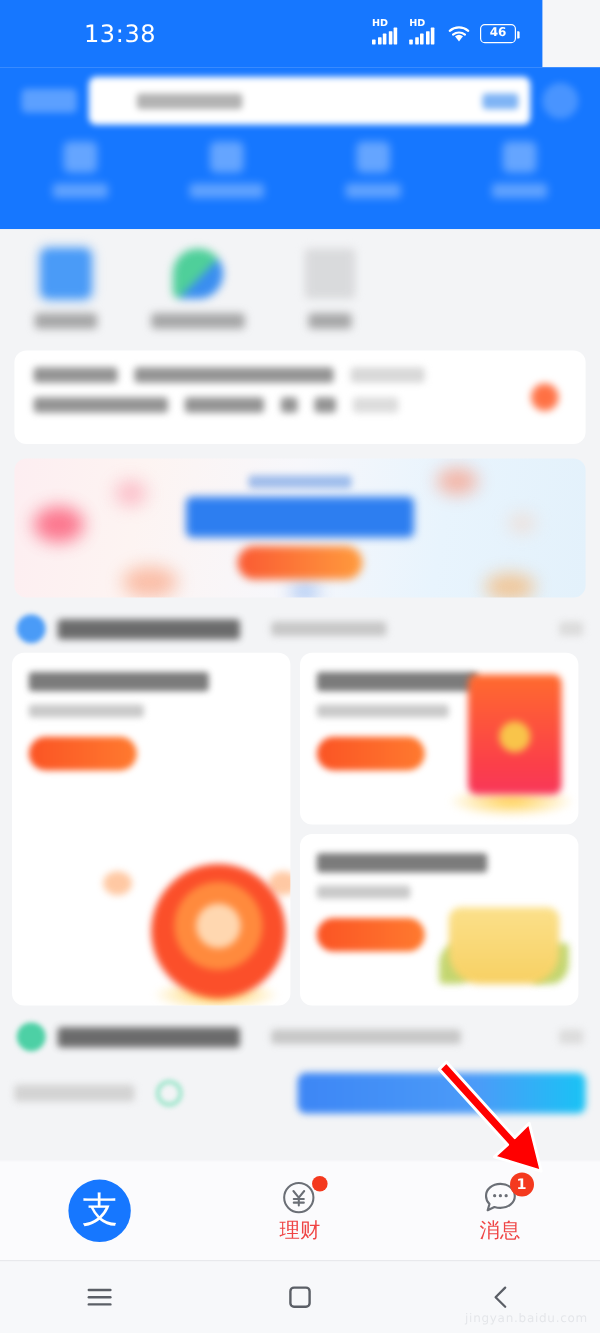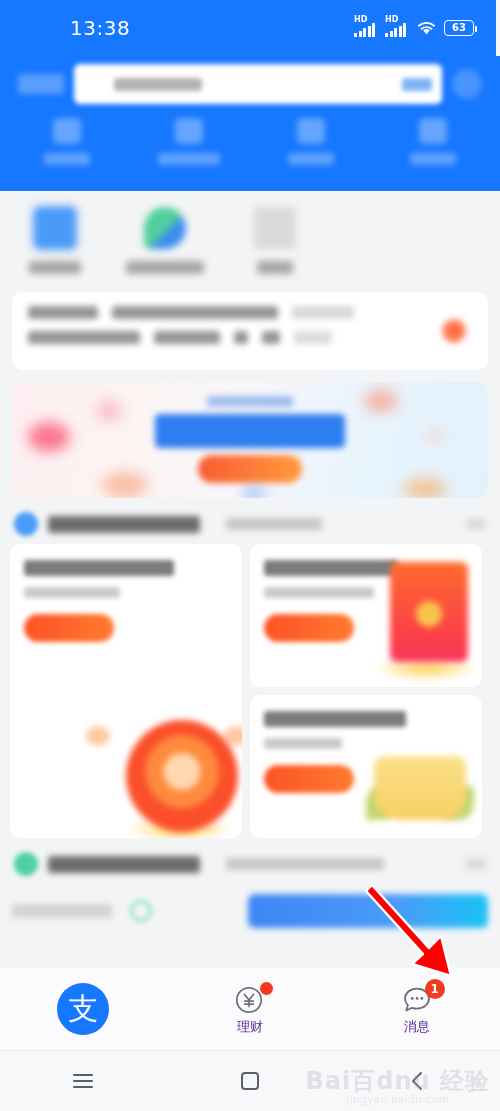--- a/index.html
+++ b/index.html
@@ -12,21 +12,21 @@
   #app {
     position: relative;
     width: 500px; height: 1111px;
     background: #f5f6f8;
     overflow: hidden;
   }
 
   
   .statusbar {
     position: absolute; top: 0; left: 0;
-    width: 496px; height: 56px;
+    width: 452px; height: 56px;
     background: #1677ff;
     display: flex; align-items: center;
     justify-content: space-between;
     padding: 0 22px 0 70px;
     color: #ffffff;
   }
   .sb-time { font-size: 20px; font-weight: 500; letter-spacing: .5px; }
   .sb-right { display: flex; align-items: center; gap: 7px; }
   .sig { position: relative; width: 24px; height: 18px; }
   .sig .hd {
@@ -255,21 +255,21 @@
     display: flex; align-items: center;
     border-top: 1px solid rgba(0,0,0,0.02);
     z-index: 30;
   }
   .tab {
     flex: 1; height: 100%;
     display: flex; flex-direction: column;
     align-items: center; justify-content: center; gap: 5px;
     position: relative;
   }
-  .tab-label { font-size: 13px; color: #4c1d95; line-height: 1; }
+  .tab-label { font-size: 17px; color: #ef4444; line-height: 1; }
   .tab-ico { position: relative; width: 32px; height: 30px; }
   .alipay-logo {
     width: 52px; height: 52px; border-radius: 50%;
     background: #1677ff; display: flex;
     align-items: center; justify-content: center;
     color: #fff; font-size: 30px; line-height: 1;
     font-family: "DejaVu Sans", "Liberation Sans", sans-serif;
   }
   .badge-dot {
     position: absolute; top: -3px; right: -7px;
@@ -339,21 +339,21 @@
           </span>
       </div>
       <div class="wifi">
         <svg width="21" height="16" viewBox="0 0 24 18">
           <path d="M12 16.5 L8.2 11.6 A6.2 6.2 0 0 1 15.8 11.6 Z" fill="#fff"></path>
           <path d="M3.2 6.4 A13.5 13.5 0 0 1 20.8 6.4" stroke="#fff" stroke-width="2.1" fill="none" stroke-linecap="round"></path>
           <path d="M6.3 10 A9 9 0 0 1 17.7 10" stroke="#fff" stroke-width="2.1" fill="none" stroke-linecap="round"></path>
         </svg>
       </div>
       <div class="batt">
-        <span>63</span>
+        <span>46</span>
       </div>
     </div>
   </div>
 
   <div class="header">
     <div class="header-top">
       <div class="hdr-left-blur"></div>
       <div class="searchbar">
         <div class="search-ph"></div>
         <div class="search-btn"></div>
@@ -535,17 +535,16 @@
     <div class="nav-btn">
       <div class="nav-back">
         <svg width="14" height="20" viewBox="0 0 14 20">
           <path d="M11 2 L3 10 L11 18" fill="none" stroke="#5b5f66" stroke-width="1.9" stroke-linecap="round" stroke-linejoin="round"></path>
         </svg>
       </div>
     </div>
   </div>
 
   <div class="watermark">
-    <div class="wm-main">Bai百dnu 经验</div>
     <div class="wm-sub">jingyan.baidu.com</div>
   </div>
 
 </div>
 
 </body></html>

